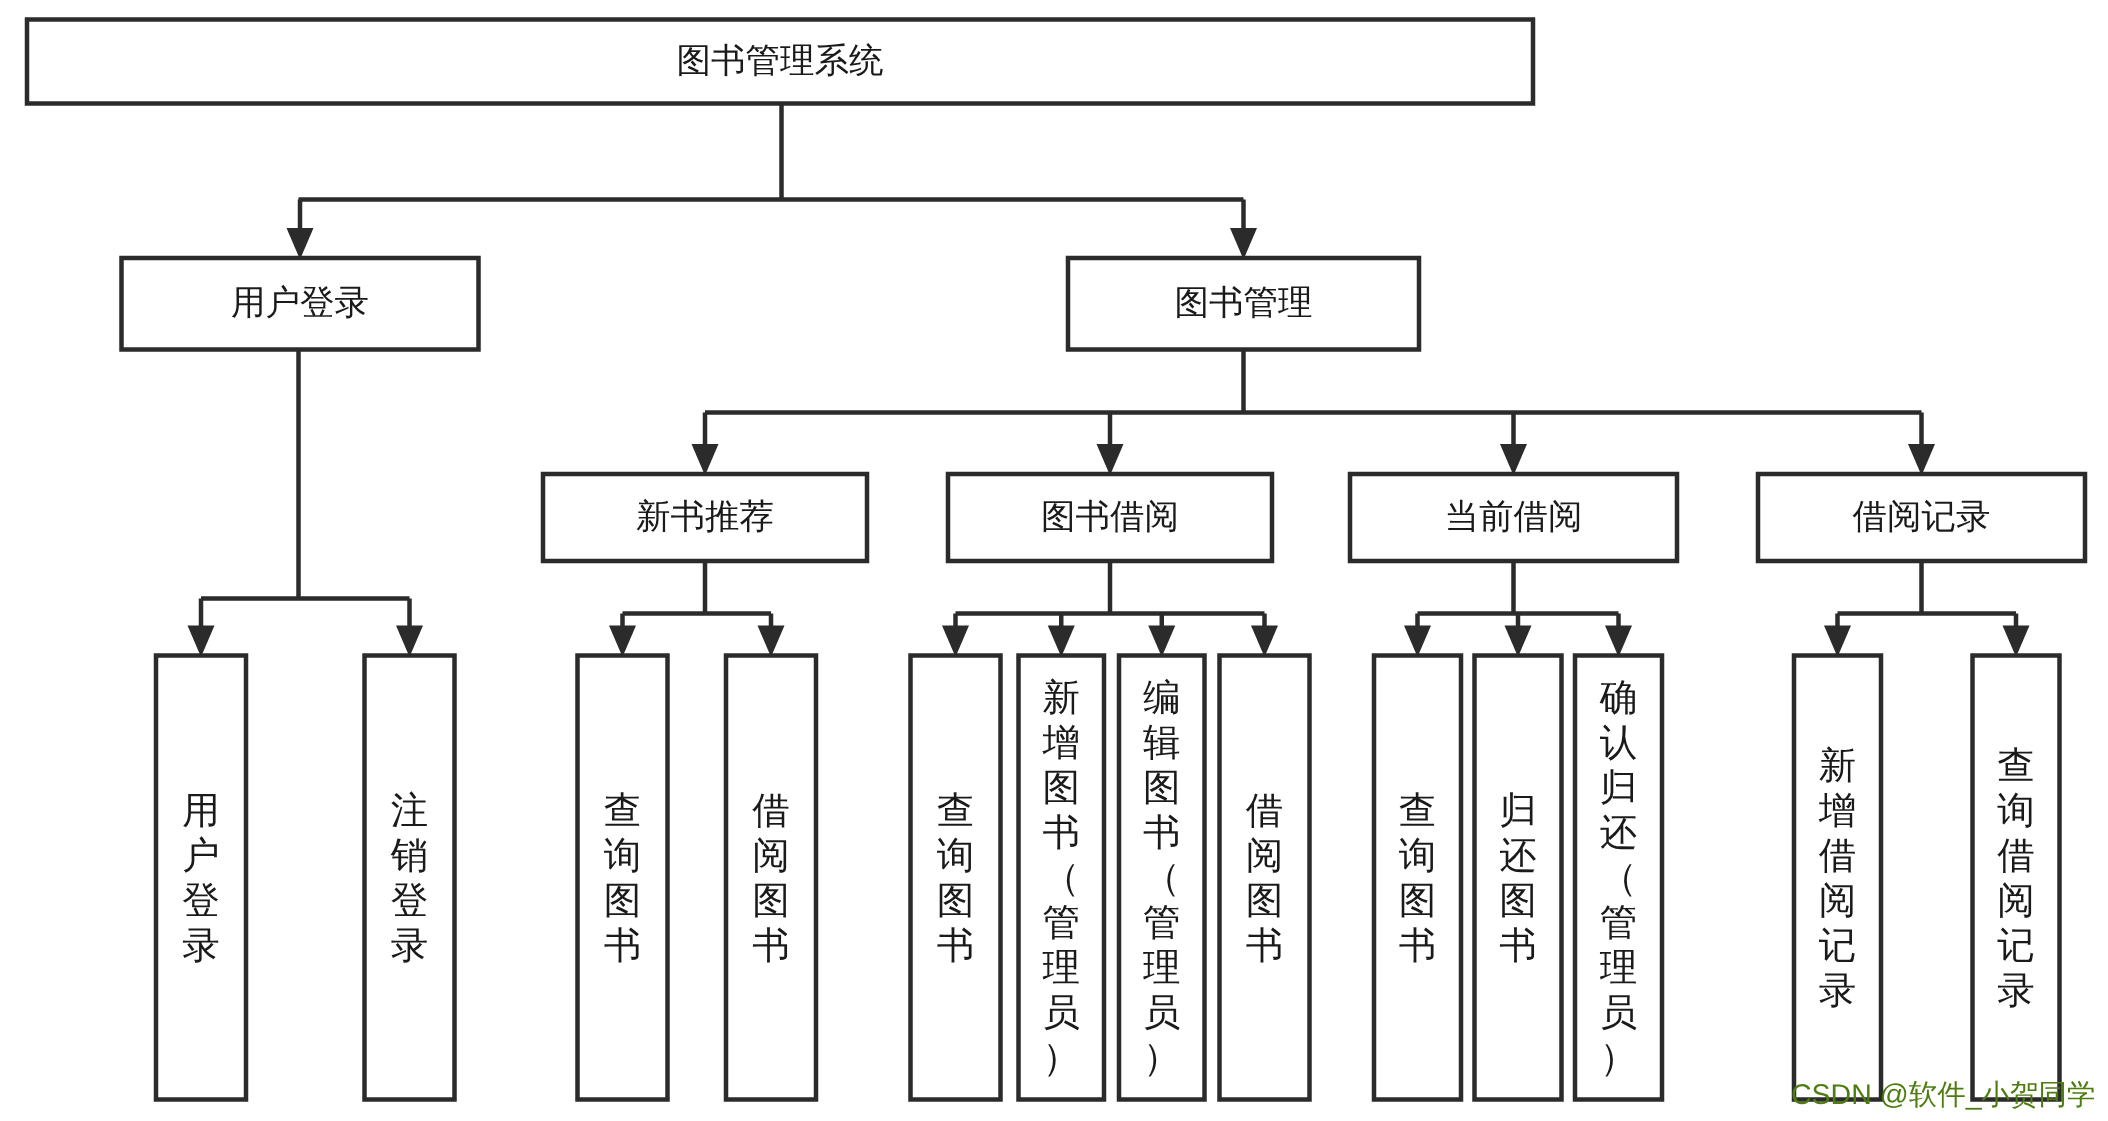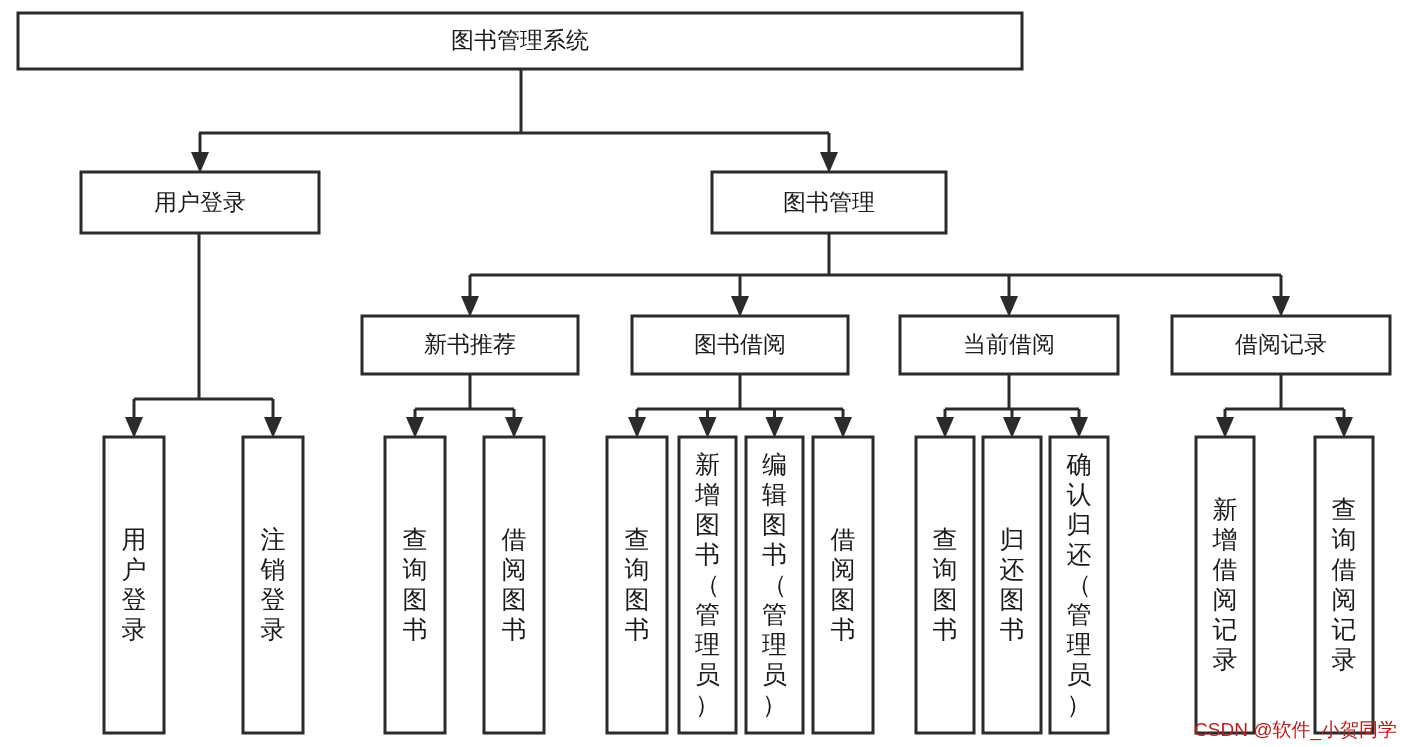--- a/index.html
+++ b/index.html
@@ -49,21 +49,21 @@
     fill: #1a1a1a;
     text-anchor: middle;
     dominant-baseline: middle;
   }
   .watermark-text {
     position: absolute;
     right: 8px;
     bottom: 4px;
     font-family: "Liberation Sans", "DejaVu Sans", sans-serif;
     font-size: 19px;
-    color: #b91c1c;
+    color: #4d7c0f;
     white-space: nowrap;
     pointer-events: none;
     user-select: none;
   }
 </style>
 </head>
 <body>
 
 <div id="diagram-root">
   <svg id="tree-svg" viewBox="0 0 1405 747">

